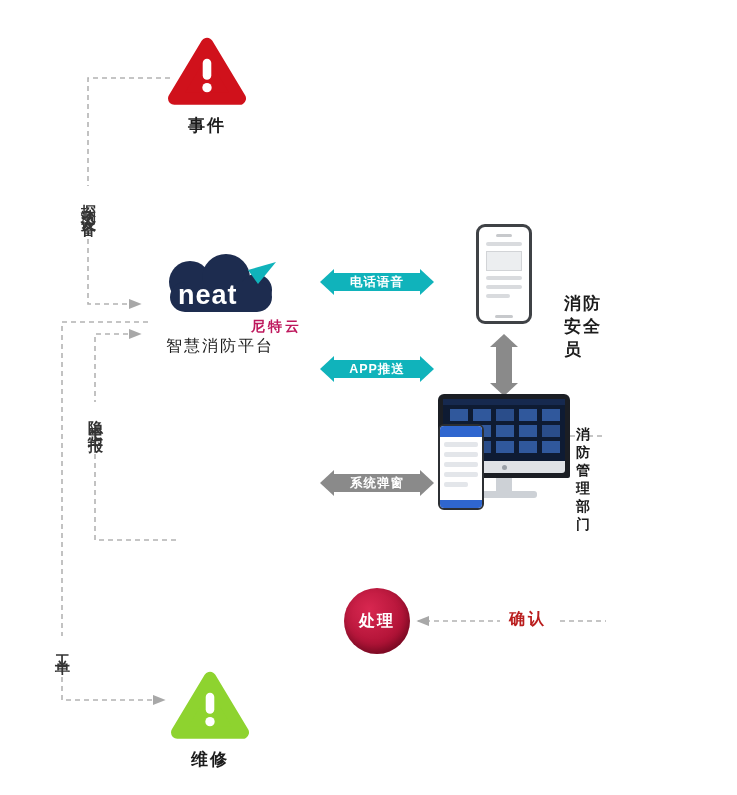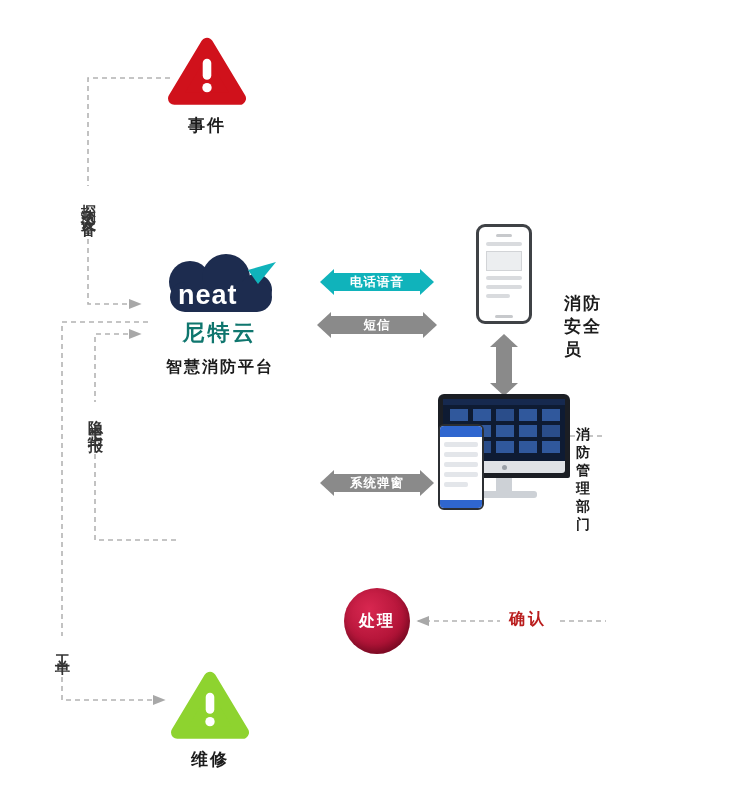--- a/index.html
+++ b/index.html
@@ -24,22 +24,22 @@
                color:#fff;font-size:12.5px;font-weight:700;letter-spacing:1px;white-space:nowrap;}
 
   
   .varrow{position:absolute;display:flex;flex-direction:column;align-items:center;width:28px;z-index:2;}
   .varrow .hu{width:0;height:0;border-left:14px solid transparent;border-right:14px solid transparent;border-bottom:13px solid var(--c);}
   .varrow .hd{width:0;height:0;border-left:14px solid transparent;border-right:14px solid transparent;border-top:13px solid var(--c);}
   .varrow .vbar{width:16px;height:36px;background:var(--c);}
 
   
   .platform{position:absolute;left:138px;top:252px;width:164px;text-align:center;z-index:2;}
-  .brand-cn{font-size:22px;font-weight:700;letter-spacing:3px;color:#0f766e;margin-top:-6px;}
-  .platform-label{font-size:16px;font-weight:700;letter-spacing:2px;color:#1c1c1c;margin-top:9px;}
+  .brand-cn{font-size:14px;font-weight:700;letter-spacing:3px;color:#be185d;margin-top:-6px;text-align:right;}
+  .platform-label{font-size:16px;font-weight:400;letter-spacing:2px;color:#1c1c1c;}
 
   
   .phone{position:absolute;left:476px;top:224px;width:56px;height:100px;border:3px solid #3f4246;border-radius:9px;
          background:#fff;box-sizing:border-box;padding:7px 5px 10px;z-index:2;}
   .phone .speaker{width:16px;height:3px;background:#c7c9cc;border-radius:2px;margin:0 auto 5px;}
   .phone .ln{height:4px;background:#d9dbde;border-radius:2px;margin:5px 2px;}
   .phone .img{height:18px;background:#eceef0;border:1px solid #d2d4d7;margin:5px 2px;}
   .phone .home{position:absolute;bottom:3px;left:50%;transform:translateX(-50%);width:18px;height:3px;background:#c7c9cc;border-radius:2px;}
   .officer-label{position:absolute;left:564px;top:292px;font-size:17px;font-weight:600;letter-spacing:2px;color:#1c1c1c;}
 
@@ -128,28 +128,28 @@
   </div>
 
   <div class="darrow" style="left: 320px; top: 223px; width: 114px; --c: #10b3bb;">
     <span class="hl"></span>
     <span class="bar">
         <span>电话语音</span>
       </span>
     <span class="hr"></span>
   </div>
 
-  <div class="darrow" style="left: 317px; top: 266px; width: 120px; --c: #8a8a8a;">
+
+  <div class="darrow" style="left: 320px; top: 310px; width: 114px; --c: #10b3bb;">
     <span class="hl"></span>
     <span class="bar">
-        <span>短信</span>
+        <span>APP推送</span>
       </span>
     <span class="hr"></span>
   </div>
-
 
   <div class="darrow" style="left: 320px; top: 424px; width: 114px; --c: #8a8a8a;">
     <span class="hl"></span>
     <span class="bar">
         <span>系统弹窗</span>
       </span>
     <span class="hr"></span>
   </div>
 
   <div class="phone">

